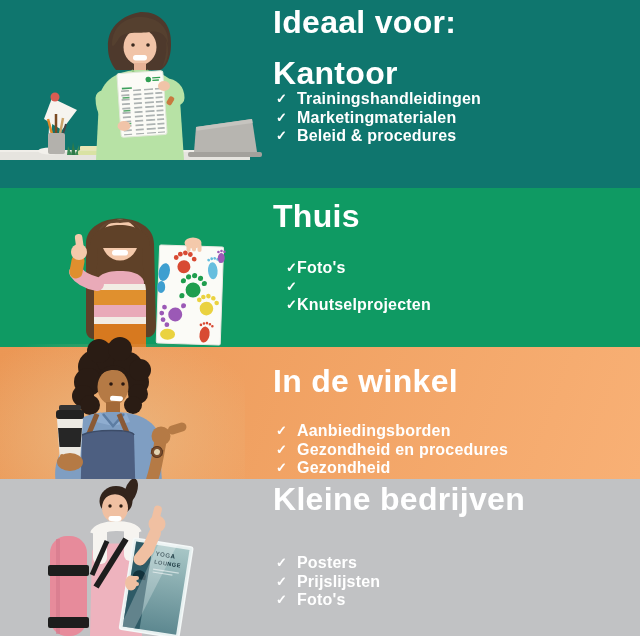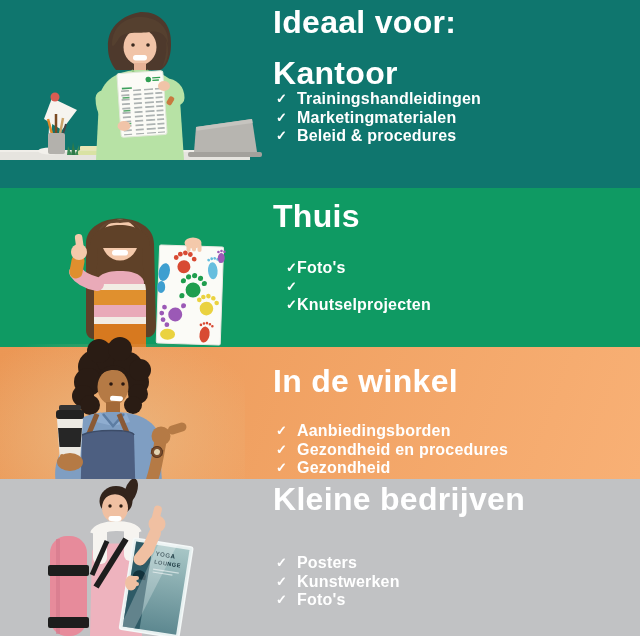--- a/index.html
+++ b/index.html
@@ -377,21 +377,21 @@
       </g>
     </svg>
     <h2 class="title t4">Kleine bedrijven</h2>
     <ul class="checks c4">
       <li>
           <span class="check">✓</span>
           <span>Posters</span>
         </li>
       <li>
           <span class="check">✓</span>
-          <span>Kunstwerken</span>
+          <span>Prijslijsten</span>
         </li>
       <li>
           <span class="check">✓</span>
           <span>Foto's</span>
         </li>
     </ul>
   </section>
 
 </div>
 

